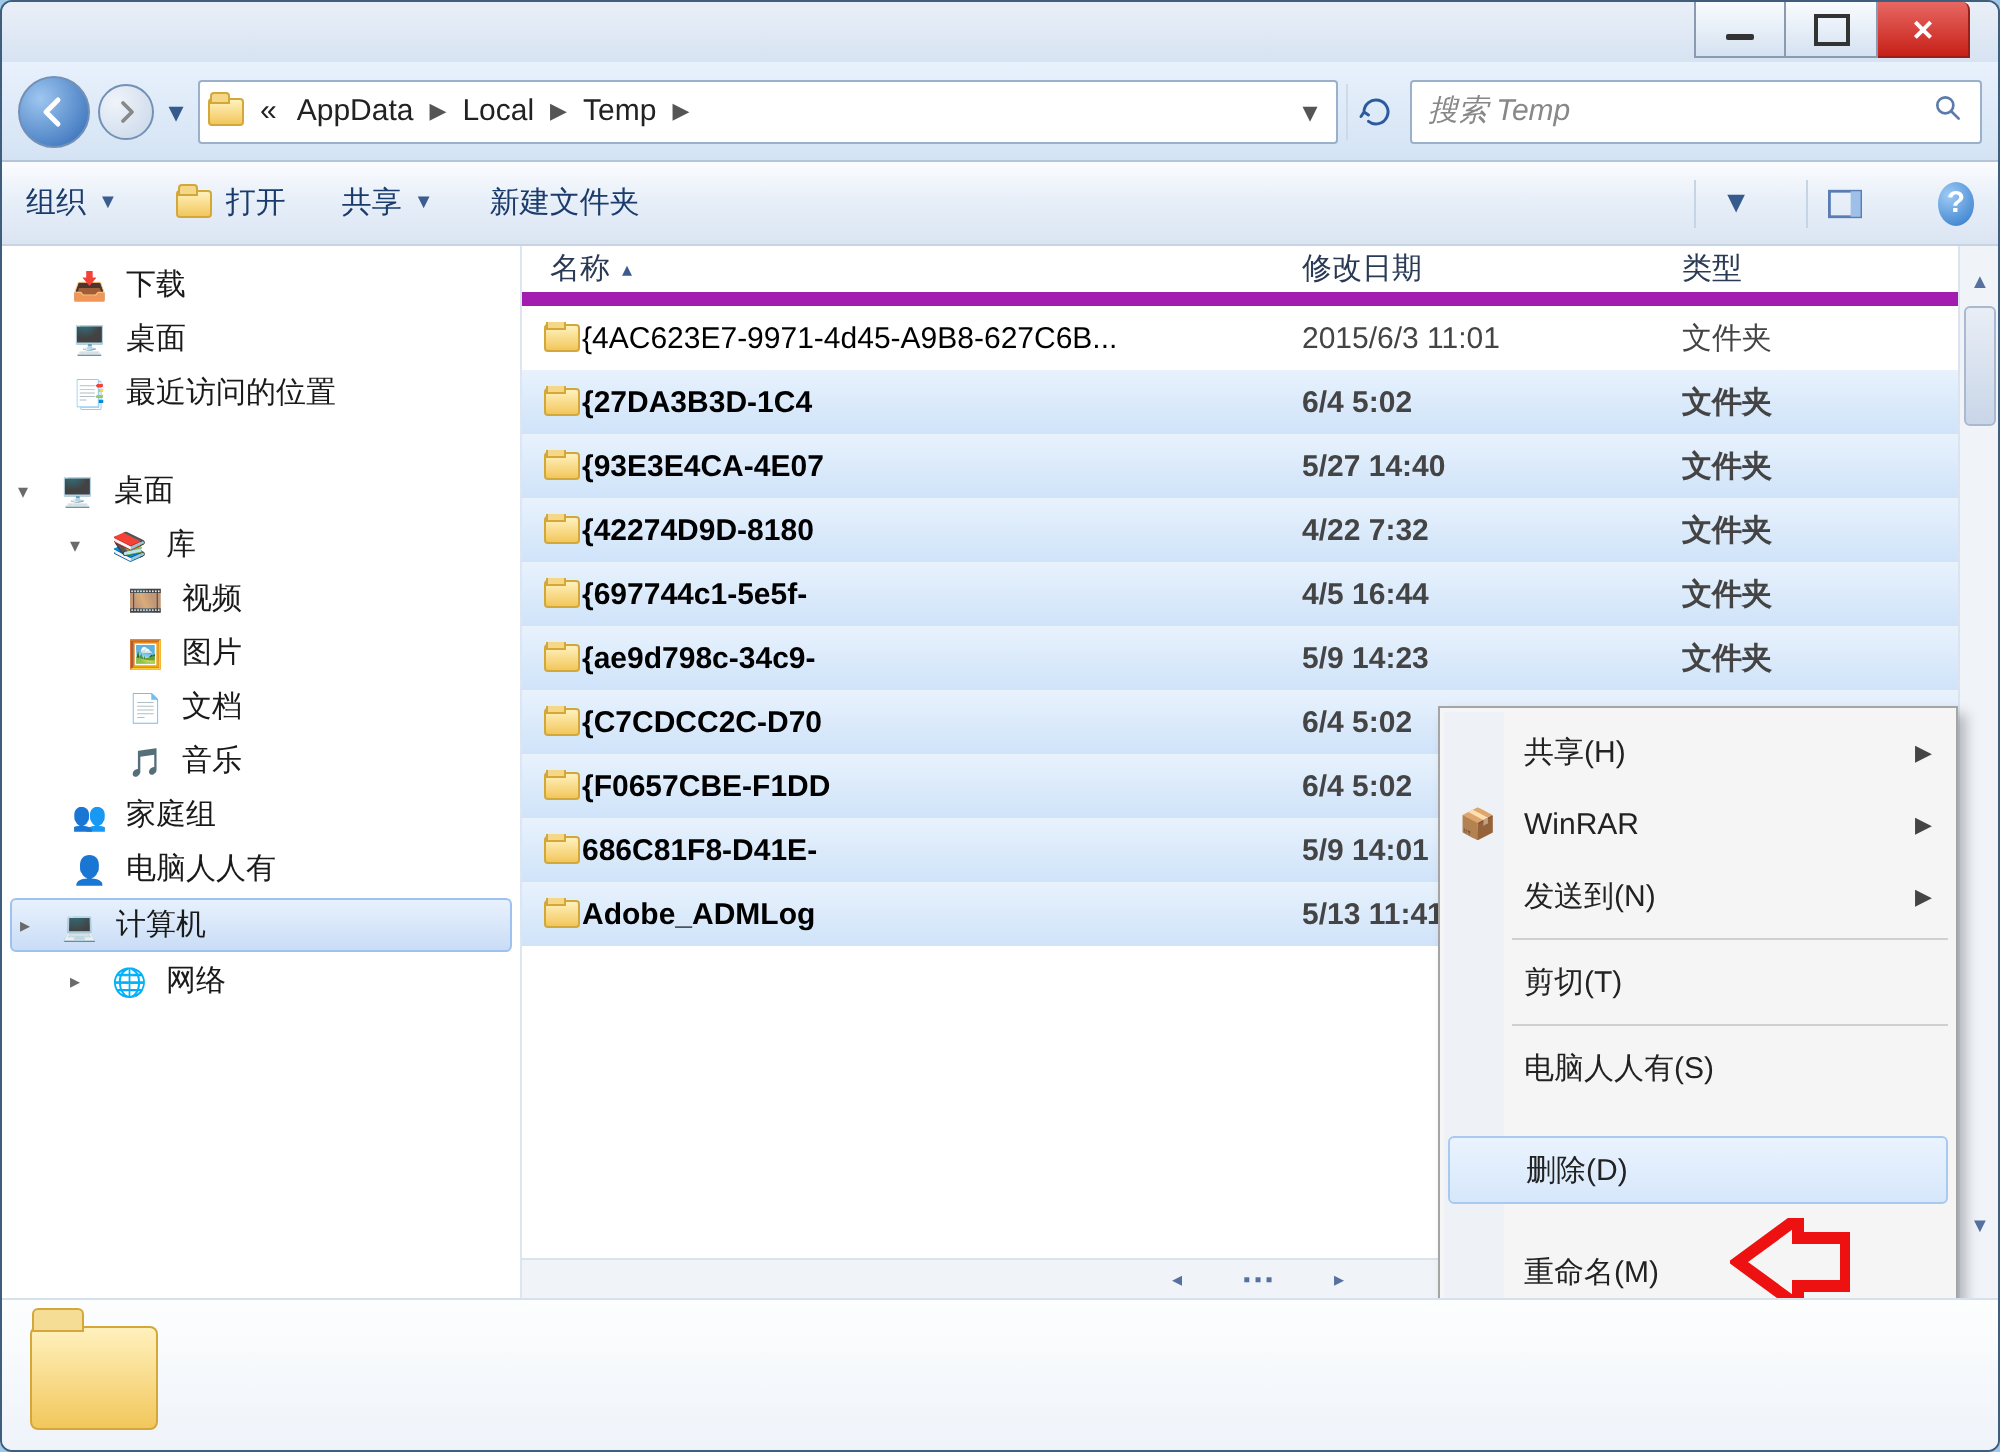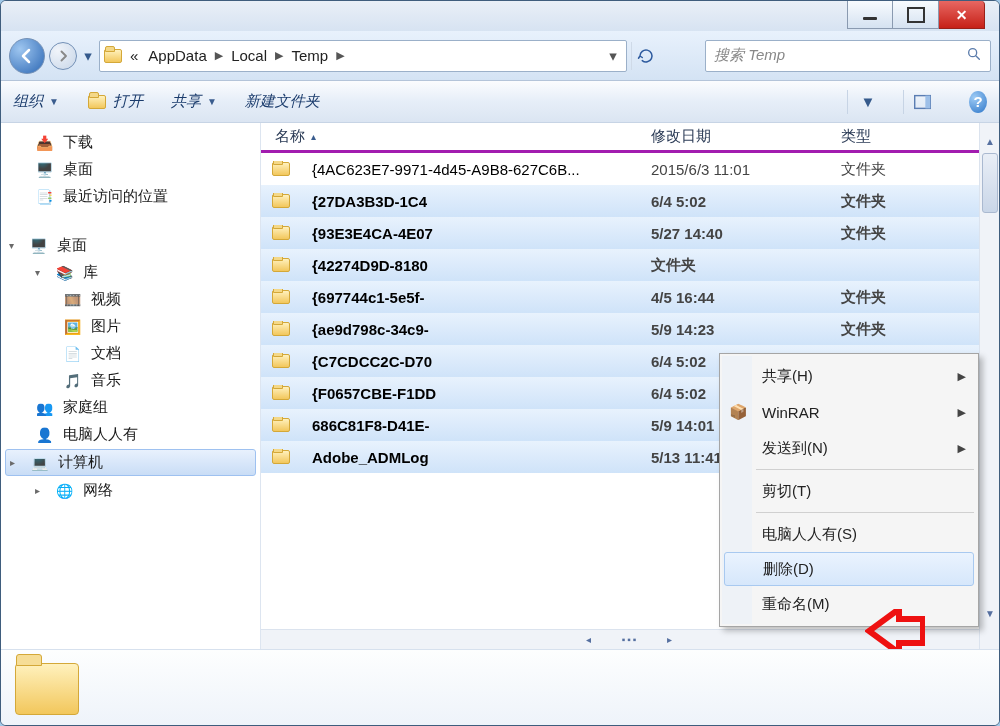--- a/index.html
+++ b/index.html
@@ -26,68 +26,68 @@
   .nav-dd{width:14px;color:#355a8c;display:flex;align-items:center;justify-content:center;}
   .addr{flex:1;height:32px;border:1px solid #9bb0c9;background:#fff;display:flex;align-items:center;padding:0 4px;gap:6px;border-radius:2px;}
   .addr .crumb{color:#222;padding:2px 2px;}
   .addr .sep{color:#555;font-size:11px;}
   .addr-icon{width:18px;height:18px;display:inline-flex;align-items:center;justify-content:center;}
   .folder-ico{width:18px;height:14px;background:linear-gradient(#fff1bd,#f2c75c);border:1px solid #d4a838;border-radius:2px;position:relative;}
   .folder-ico::before{content:"";position:absolute;top:-4px;left:0;width:8px;height:4px;background:#f4d888;border:1px solid #d4a838;border-radius:2px 2px 0 0;}
   .addr-tail{margin-left:auto;display:flex;align-items:center;gap:2px;}
   .addr-dd{width:18px;text-align:center;color:#555;}
   .refresh{width:28px;height:28px;display:flex;align-items:center;justify-content:center;color:#2d5a9e;border-left:1px solid #cfdae8;}
-  .searchbox{width:286px;height:32px;border:1px solid #9bb0c9;background:#fff;display:flex;align-items:center;padding:0 8px;color:#888;font-style:italic;border-radius:2px;margin-left:42px;}
+  .searchbox{width:286px;height:32px;border:1px solid #9bb0c9;background:#fff;display:flex;align-items:center;padding:0 8px;color:#888;font-style:italic;border-radius:2px;}
   .searchbox .mag{margin-left:auto;color:#5b7cab;font-style:normal;}
 
   
   .toolbar{height:42px;background:linear-gradient(#fbfcfe,#e6eef8,#dbe5f2);border-bottom:1px solid #c7d4e5;display:flex;align-items:center;padding:0 12px;gap:28px;}
-  .tbtn{color:#1a3b6c;display:flex;align-items:center;gap:6px;font-style:italic;}
+  .tbtn{color:#1a3b6c;display:flex;align-items:center;gap:6px;}
   .tbtn .dd{font-size:10px;color:#3a5c8e;}
   .tb-spacer{flex:1;}
   .tb-icon{width:28px;height:24px;display:flex;align-items:center;justify-content:center;color:#355a8c;border-left:1px solid #c7d4e5;padding-left:10px;}
   .help-icon{width:22px;height:22px;border-radius:50%;background:radial-gradient(circle at 30% 30%,#9ecbf5,#2e77c9);color:#fff;display:flex;align-items:center;justify-content:center;font-weight:bold;}
 
   
   .body{display:flex;height:calc(726px - 30px - 50px - 42px - 78px);}
   .sidebar{width:260px;background:#fff;border-right:1px solid #dde5f0;padding:6px 0;overflow:hidden;}
   .tree-item{display:flex;align-items:center;gap:8px;padding:4px 8px;color:#1a1a1a;}
   .tree-item.sel{background:linear-gradient(#e8f1fd,#c9ddf6);border:1px solid #9ec1f0;border-radius:3px;margin:1px 4px;padding:3px 4px;}
   .ind1{padding-left:34px;}
   .ind2{padding-left:62px;}
   .tree-arrow{width:12px;font-size:10px;color:#6a6a6a;}
   .tree-gap{height:22px;}
   .ico{width:20px;height:16px;display:inline-flex;align-items:center;justify-content:center;font-size:14px;}
 
   
   .files{flex:1;display:flex;flex-direction:column;background:#fff;position:relative;overflow:hidden;}
-  .cols{height:30px;border-bottom:3px solid #a21caf;display:flex;align-items:center;color:#2a3a55;padding-left:10px;}
+  .cols{height:30px;border-bottom:7px solid #a21caf;display:flex;align-items:center;color:#2a3a55;padding-left:10px;}
   .col-name{width:380px;padding-left:4px;display:flex;align-items:center;gap:6px;}
   .col-date{width:190px;}
   .col-type{flex:1;}
   .rows{flex:1;overflow:hidden;}
   .row{height:32px;display:flex;align-items:center;padding-left:10px;}
   .row.sel{background:linear-gradient(#e8f2fd,#cfe3f9);font-weight:bold;}
-  .row .nm{width:380px;display:flex;align-items:center;gap:21px;overflow:hidden;white-space:nowrap;}
+  .row .nm{width:380px;display:flex;align-items:center;gap:0;overflow:hidden;white-space:nowrap;}
   .row .dt{width:190px;color:#444;}
   .row .tp{flex:1;color:#444;}
   .vscroll{position:absolute;right:0;top:0;width:20px;height:100%;background:#f0f3f8;border-left:1px solid #dbe3ee;}
   .vscroll .thumb{position:absolute;top:30px;left:2px;width:16px;height:60px;background:linear-gradient(#e9eef6,#c9d6e8);border:1px solid #aab9d0;border-radius:3px;}
   .vscroll .arr{position:absolute;left:0;width:20px;height:20px;display:flex;align-items:center;justify-content:center;color:#5670a0;font-size:10px;}
   .vscroll .arr.up{top:8px;}
   .vscroll .arr.dn{bottom:26px;}
   .hscroll{height:20px;background:#f0f3f8;border-top:1px solid #dbe3ee;display:flex;align-items:center;justify-content:center;color:#5670a0;font-size:10px;letter-spacing:2px;}
 
   
   .ctx{position:absolute;left:458px;top:230px;width:260px;background:#f5f5f5;border:1px solid #a5a5a5;box-shadow:4px 4px 6px rgba(0,0,0,.25);padding:4px 2px;z-index:20;}
   .ctx .lbar{position:absolute;left:2px;top:2px;bottom:2px;width:30px;background:#eef2f7;}
   .ctx-item{position:relative;height:36px;display:flex;align-items:center;padding-left:40px;color:#222;}
   .ctx-item .sub{margin-left:auto;margin-right:10px;font-size:11px;color:#444;}
   .ctx-sep{height:1px;background:#d0d0d0;margin:3px 2px 3px 34px;}
-  .ctx-item.hov{background:linear-gradient(#eaf3fe,#d6e7fb);border:1px solid #a8c9f0;border-radius:3px;margin:0 2px;padding-left:38px;height:34px;}
+  .ctx-item.hov{background:linear-gradient(#eaf3fe,#d6e7fb);border:1px solid #a8c9f0;border-radius:3px;margin:16px 2px;padding-left:38px;height:34px;}
   .ctx-ico{position:absolute;left:6px;width:22px;text-align:center;}
 
   
   .annot{position:absolute;left:604px;top:486px;z-index:30;}
   .annot svg{display:block;}
 
   
   .status{height:78px;border-top:1px solid #d7e1ee;background:linear-gradient(#fdfefe,#eef3fa);display:flex;align-items:center;gap:18px;padding:6px 14px;}
   .status .big-folder{width:64px;height:52px;background:linear-gradient(#fff1bd,#f2c75c);border:1px solid #d4a838;border-radius:4px;position:relative;}
   .status .big-folder::before{content:"";position:absolute;top:-10px;left:0;width:24px;height:10px;background:#f6dd96;border:1px solid #d4a838;border-radius:3px 3px 0 0;}
@@ -298,20 +298,21 @@
             <div class="dt">5/27 14:40</div>
             <div class="tp">文件夹</div>
           </div>
           <div class="row sel">
             <div class="nm">
               <span class="ico">
                 <span class="folder-ico"></span>
               </span>
               <span>{42274D9D-8180</span>
             </div>
+            <div class="dt">4/22 7:32</div>
             <div class="tp">文件夹</div>
           </div>
           <div class="row sel">
             <div class="nm">
               <span class="ico">
                 <span class="folder-ico"></span>
               </span>
               <span>{697744c1-5e5f-</span>
             </div>
             <div class="dt">4/5 16:44</div>

